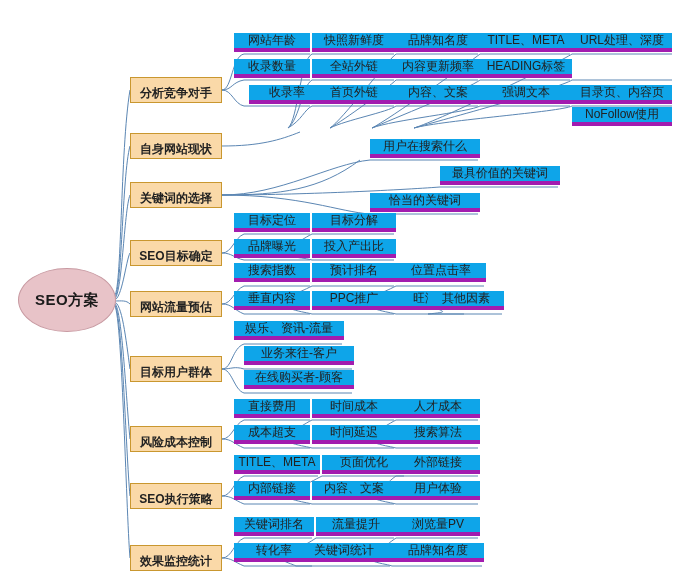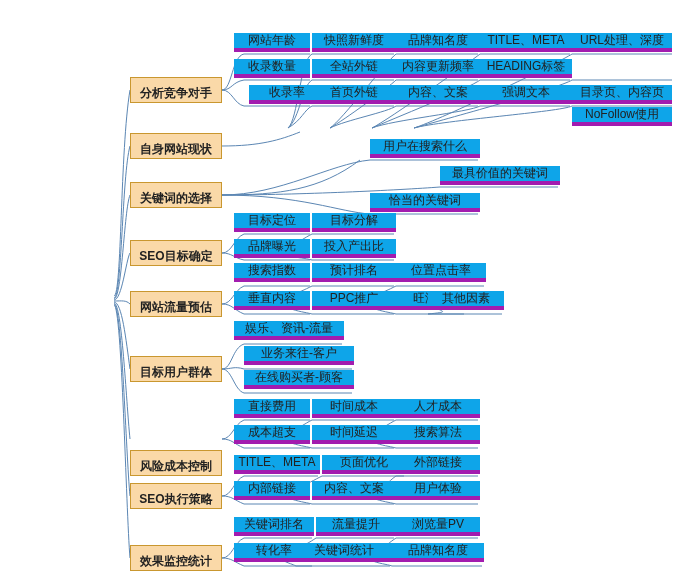--- a/index.html
+++ b/index.html
@@ -189,20 +189,23 @@
       <path d="M316 538 L 394 538"></path>
       <path d="M282 560 C 290 564, 292 564, 296 566"></path>
       <path d="M296 566 L 390 566"></path>
       <path d="M378 550 C 386 546, 390 542, 396 538"></path>
       <path d="M396 538 L 478 538"></path>
       <path d="M370 560 C 380 564, 386 564, 392 566"></path>
       <path d="M392 566 L 482 566"></path>
     </g>
   </svg>
 
+  <div class="root-node" style="left:18px; top:268px; width:96px; height:62px;">
+    <span>SEO方案</span>
+  </div>
 
   <div id="nodes">
       <div class="branch-node" style="left: 130px; top: 77px; width: 92px; height: 26px;">
         <span>分析竞争对手</span>
       </div>
       <div class="leaf-node" style="left: 234px; top: 33px; width: 76px; height: 19px;">
         <span>网站年龄</span>
       </div>
       <div class="leaf-node" style="left: 312px; top: 33px; width: 84px; height: 19px;">
         <span>快照新鲜度</span>
@@ -305,21 +308,21 @@
       </div>
       <div class="leaf-node" style="left: 234px; top: 321px; width: 110px; height: 19px;">
         <span>娱乐、资讯-流量</span>
       </div>
       <div class="leaf-node" style="left: 244px; top: 346px; width: 110px; height: 19px;">
         <span>业务来往-客户</span>
       </div>
       <div class="leaf-node" style="left: 244px; top: 370px; width: 110px; height: 19px;">
         <span>在线购买者-顾客</span>
       </div>
-      <div class="branch-node" style="left: 130px; top: 426px; width: 92px; height: 26px; margin-top: 24px;">
+      <div class="branch-node" style="left: 130px; top: 426px; width: 92px; height: 26px;">
         <span>风险成本控制</span>
       </div>
       <div class="leaf-node" style="left: 234px; top: 399px; width: 76px; height: 19px;">
         <span>直接费用</span>
       </div>
       <div class="leaf-node" style="left: 312px; top: 399px; width: 84px; height: 19px;">
         <span>时间成本</span>
       </div>
       <div class="leaf-node" style="left: 396px; top: 399px; width: 84px; height: 19px;">
         <span>人才成本</span>

